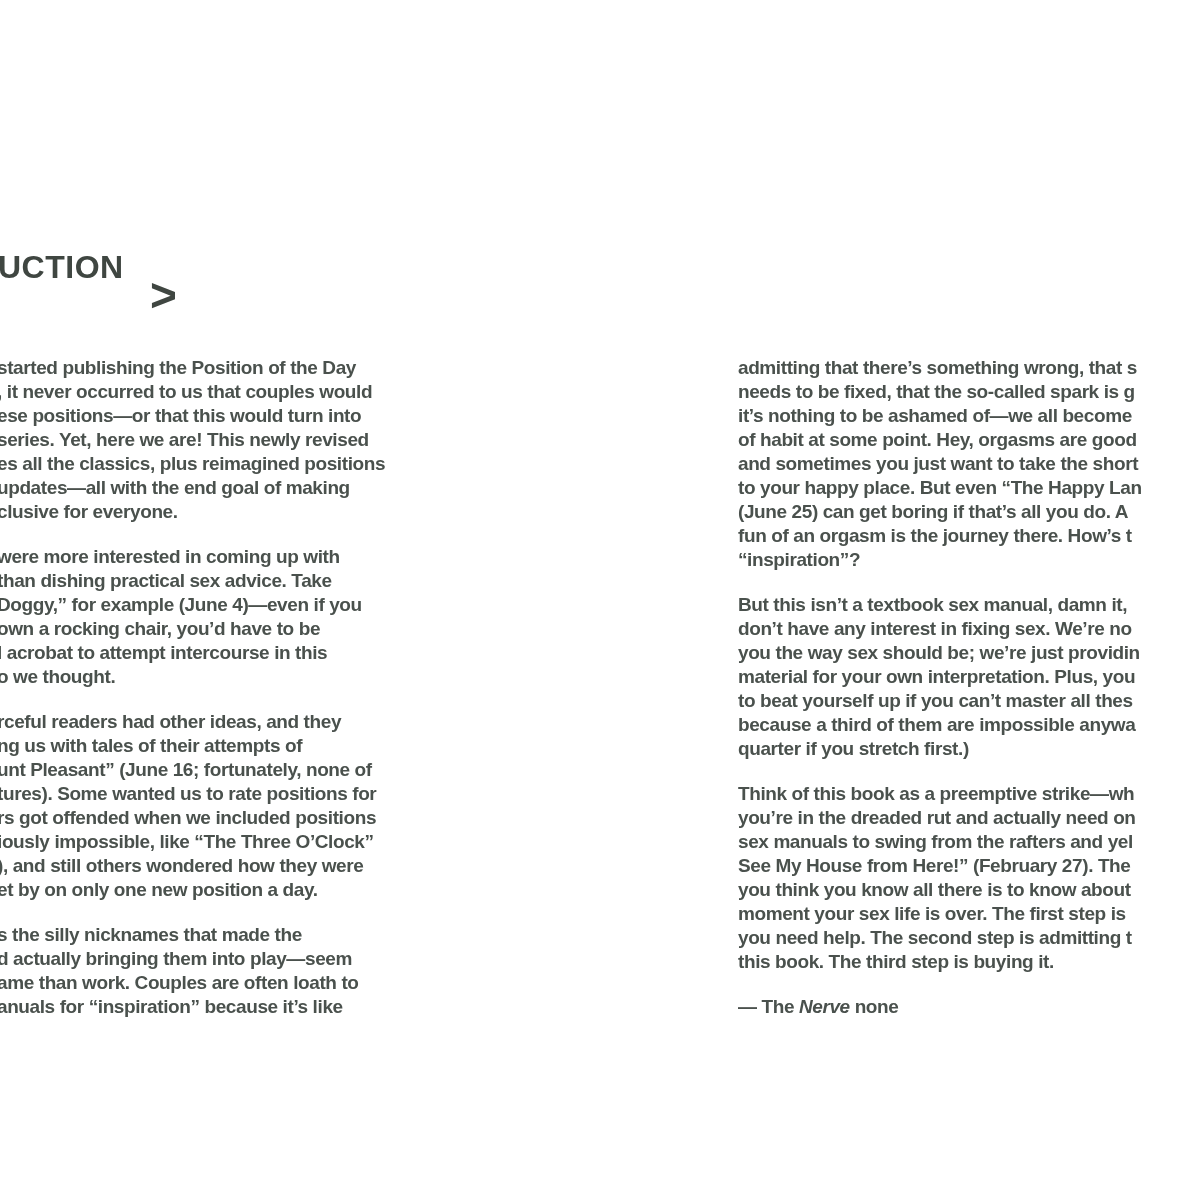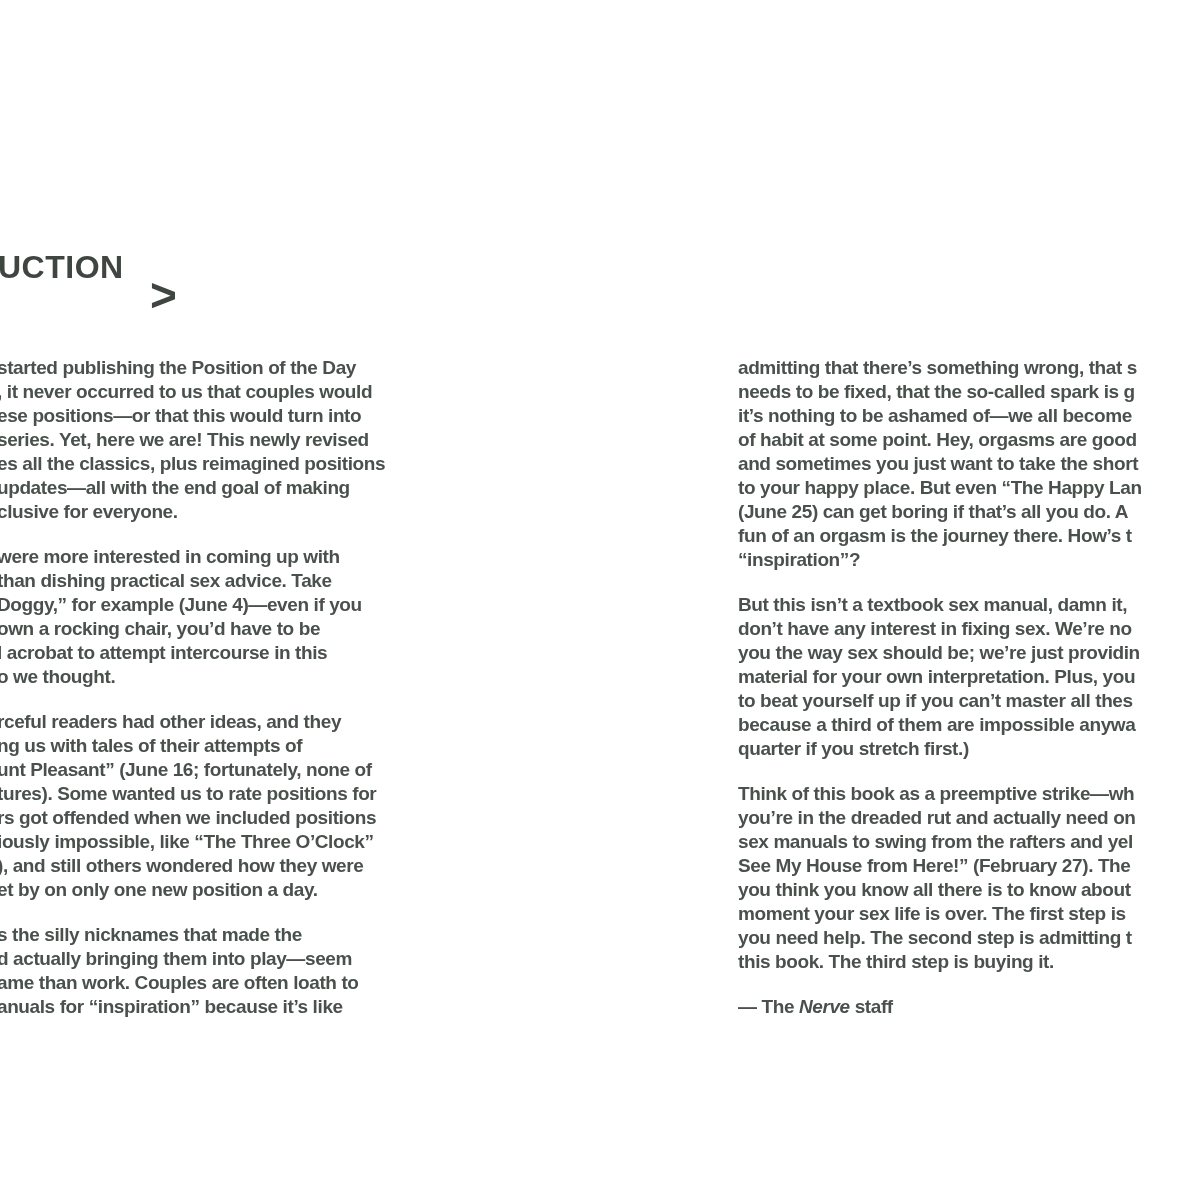--- a/index.html
+++ b/index.html
@@ -131,17 +131,17 @@
         <div class="line">Think of this book as a preemptive strike—wh</div>
         <div class="line">you’re in the dreaded rut and actually need on</div>
         <div class="line">sex manuals to swing from the rafters and yel</div>
         <div class="line">See My House from Here!” (February 27). The</div>
         <div class="line">you think you know all there is to know about</div>
         <div class="line">moment your sex life is over. The first step is</div>
         <div class="line">you need help. The second step is admitting t</div>
         <div class="line">this book. The third step is buying it.</div>
       </div>
       <div class="signature">
-      <span>— The </span><span class="italic">Nerve</span><span> staff</span>
+      <span>— The </span><span class="italic">Nerve</span><span> none</span>
     </div>
   </div>
 
 </div>
 
 </body></html>

